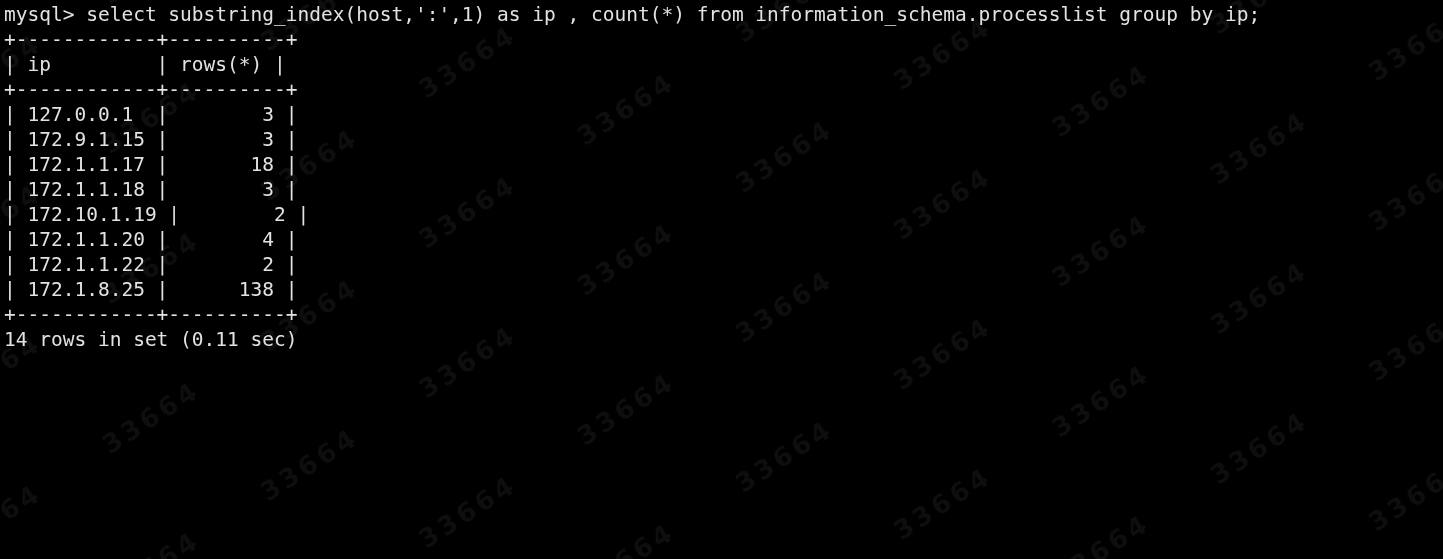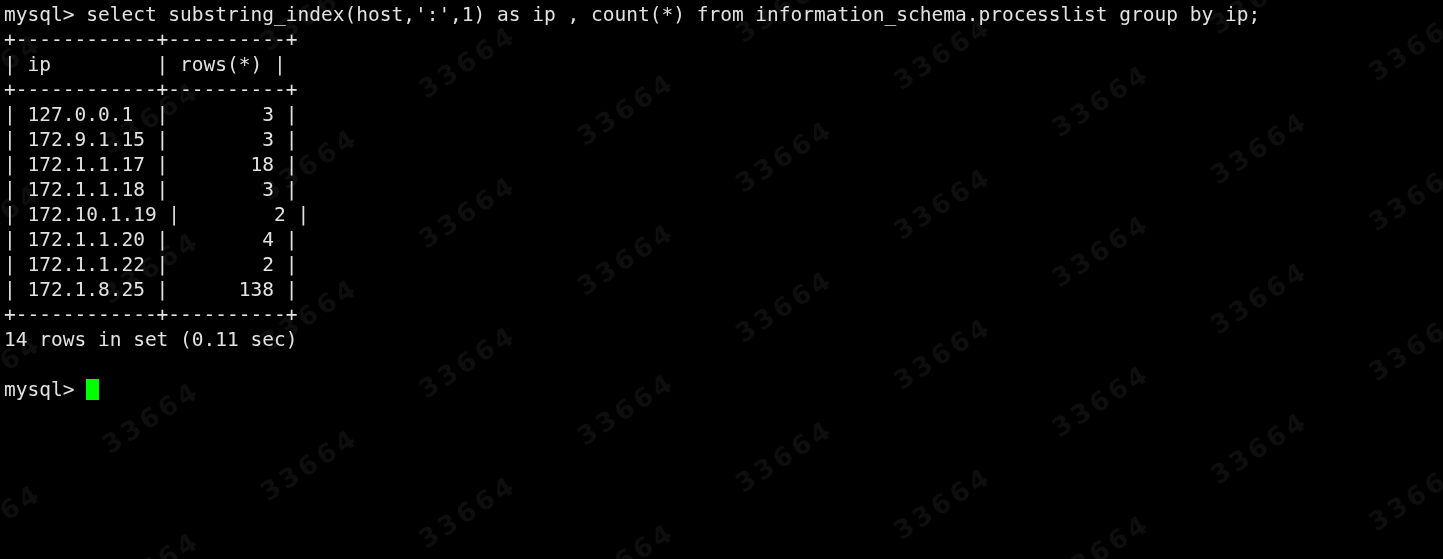--- a/index.html
+++ b/index.html
@@ -97,16 +97,15 @@
     <div class="line">| 172.1.1.20 |        4 |</div>
     <div class="line">| 172.1.1.22 |        2 |</div>
     <div class="line">| 172.1.8.25 |      138 |</div>
 
     <div class="line">+------------+----------+</div>
 
     <div class="line">14 rows in set (0.11 sec)</div>
 
     <div class="line">&nbsp;</div>
 
-    <div class="line"><span>mysql&gt; </span><span class="cursor"></span></div>
 
   </div>
 </div>
 
 </body></html>

